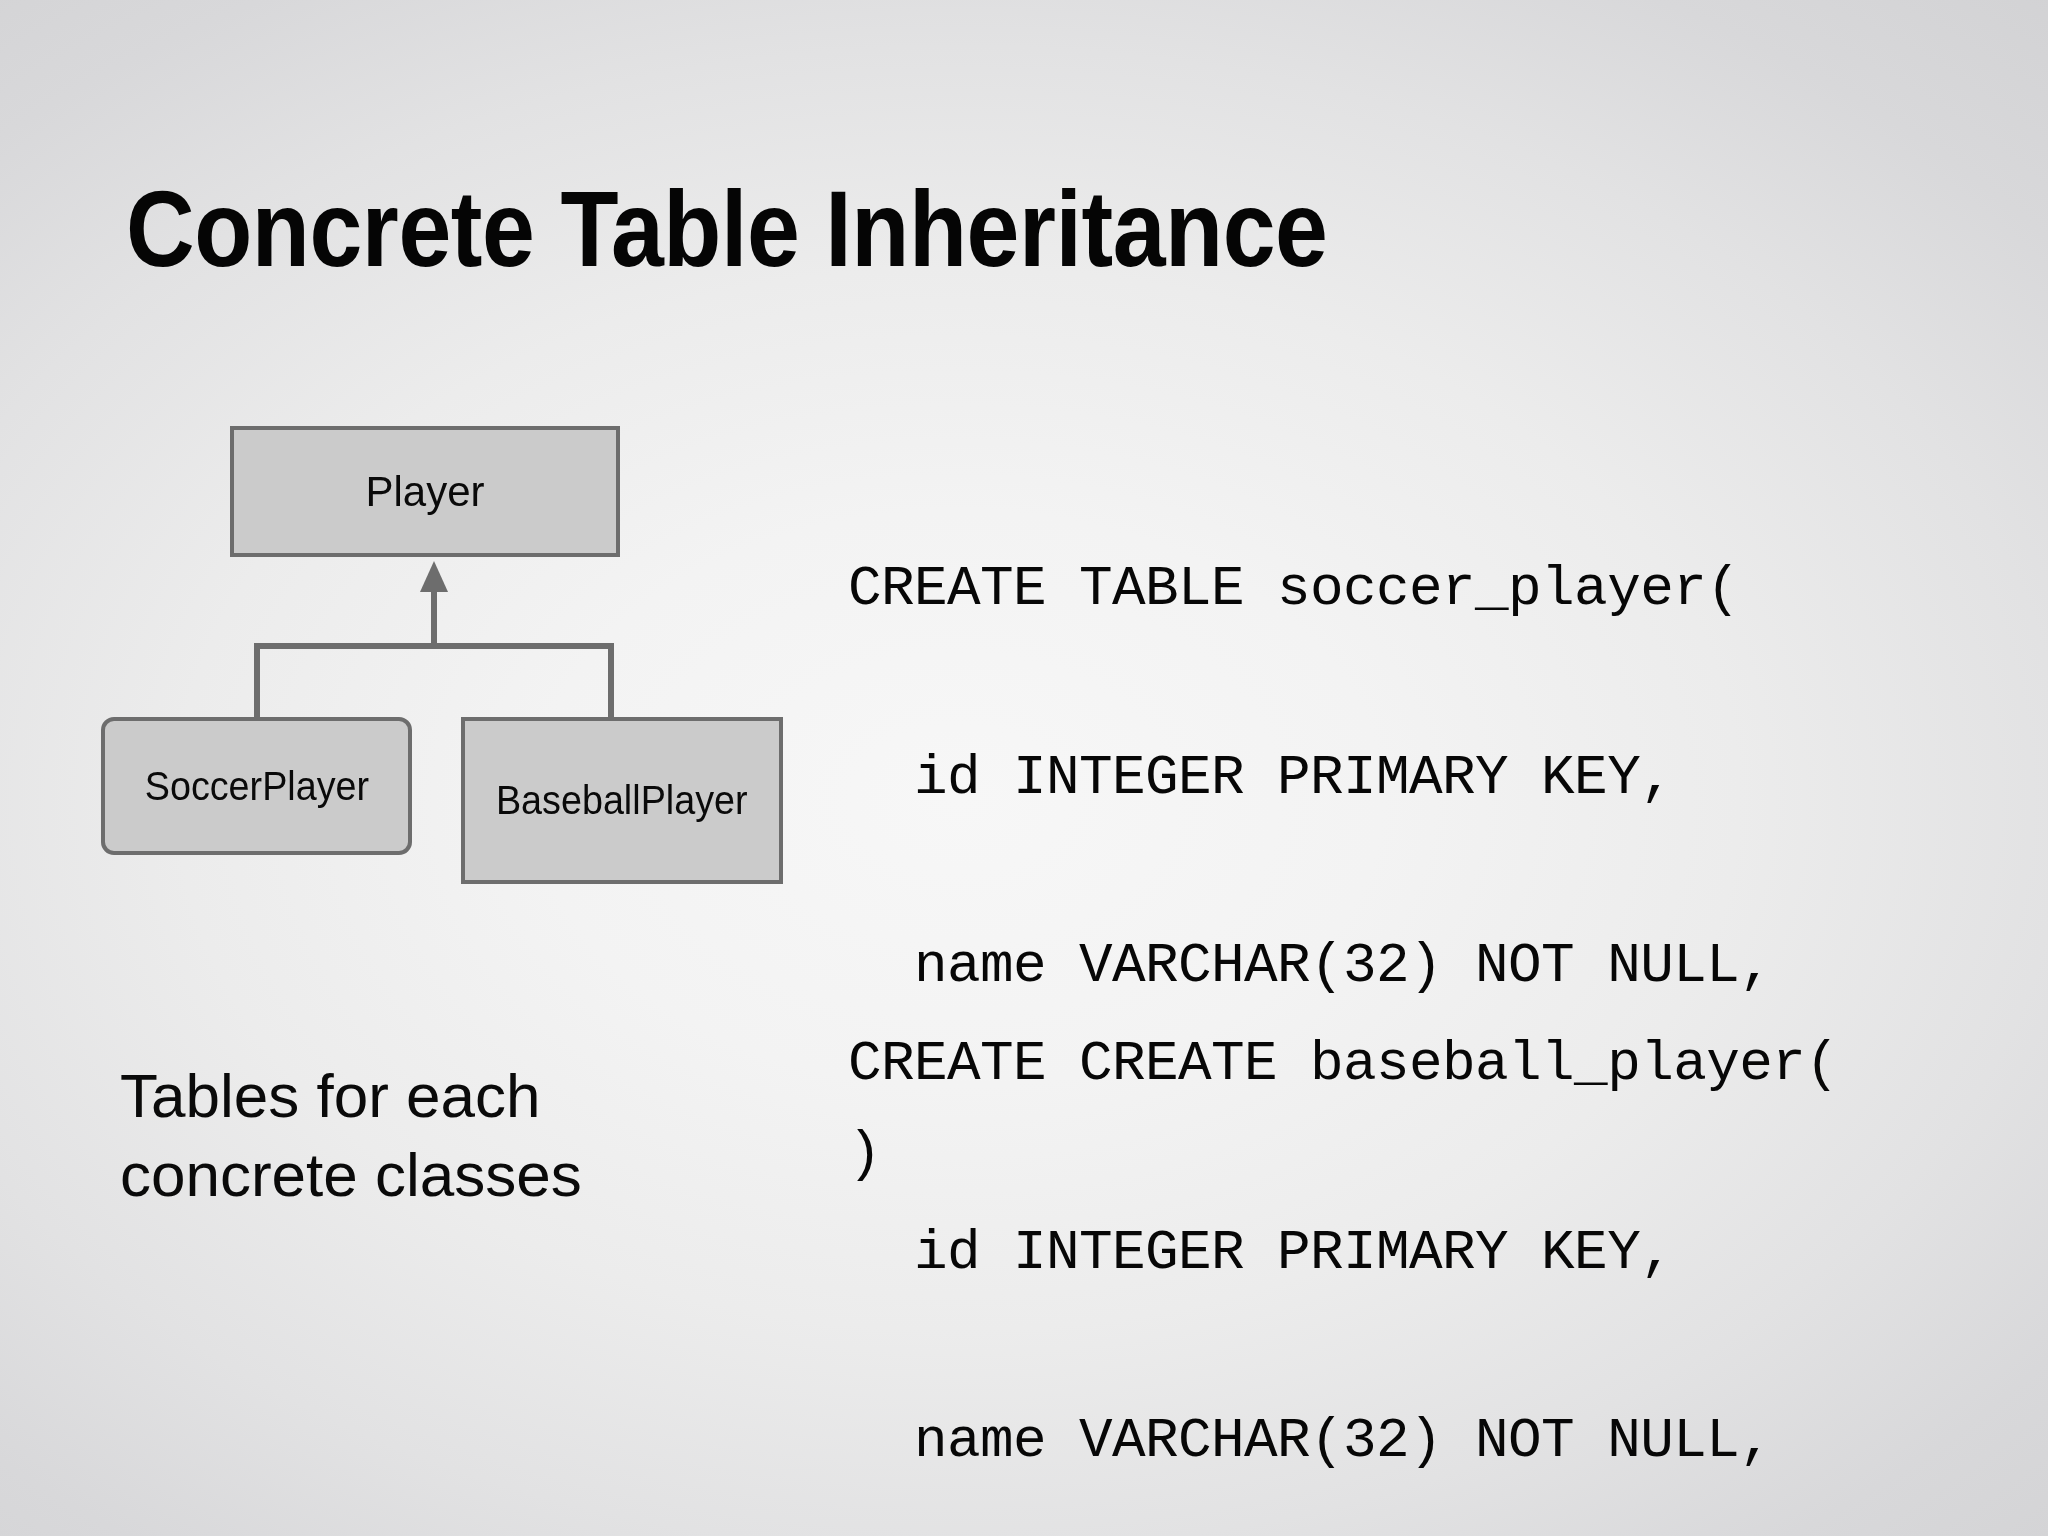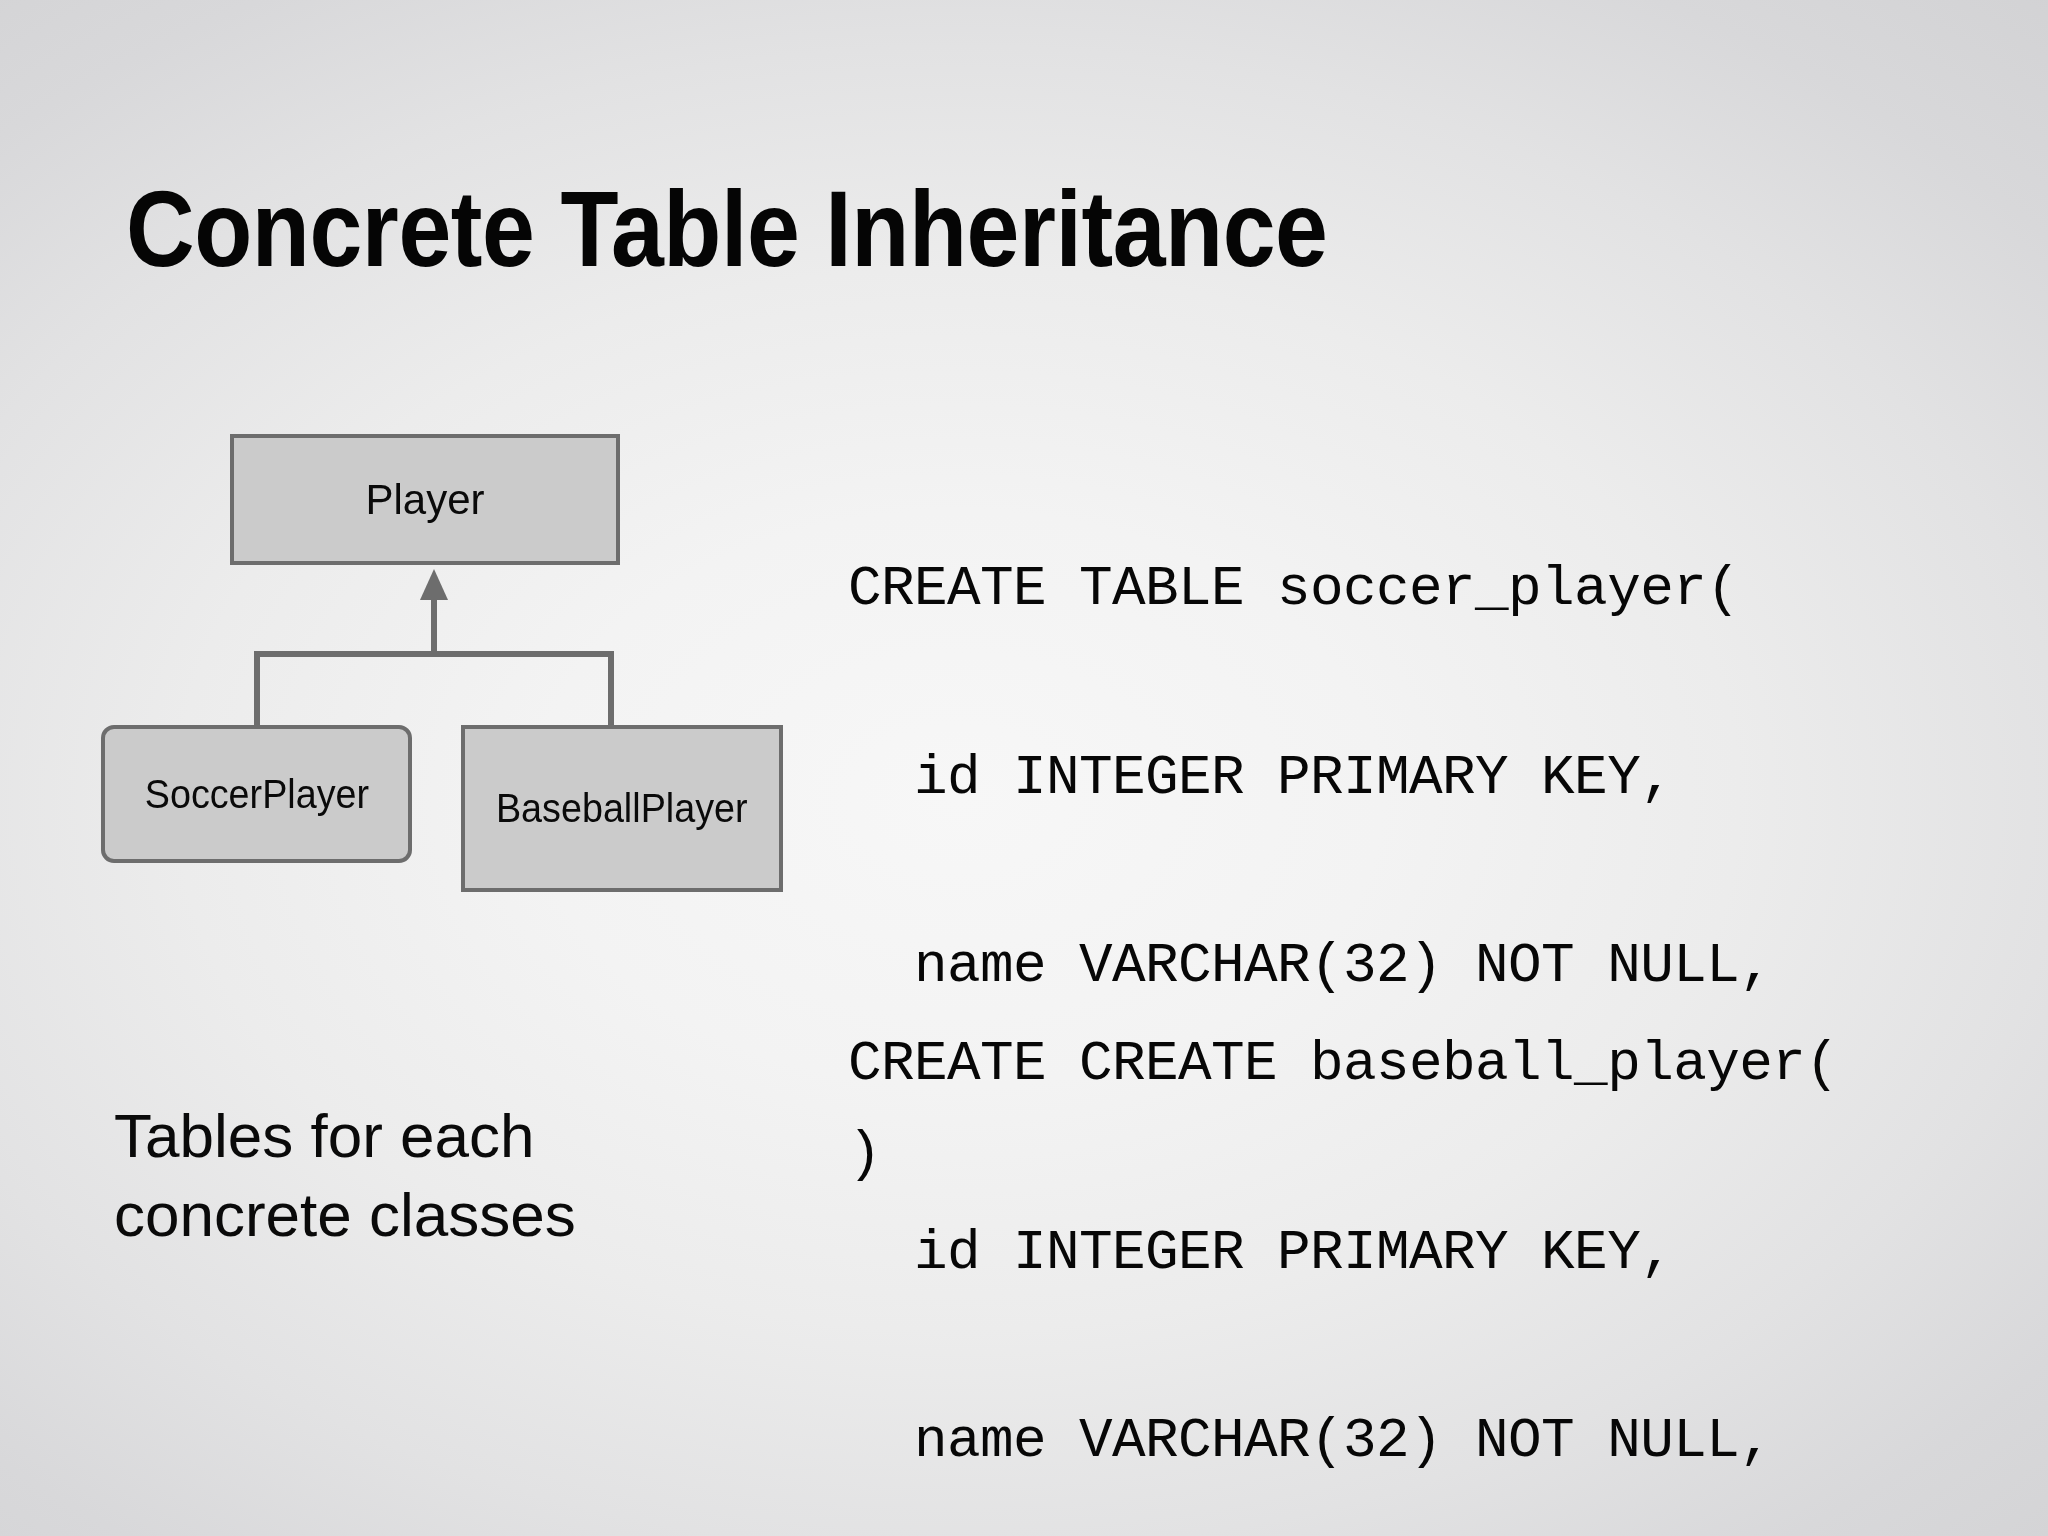--- a/index.html
+++ b/index.html
@@ -39,21 +39,21 @@
     transform: scaleX(0.88);
     transform-origin: left top;
     white-space: nowrap;
     color: #050505;
   }
 
   
   #uml-diagram {
     position: absolute;
     left: 0;
-    top: 8px;
+    top: 0;
     width: 900px;
     height: 900px;
   }
   .uml-box {
     position: absolute;
     box-sizing: border-box;
     background: #cbcbcb;
     border: 4px solid #6d6d6d;
     display: flex;
     align-items: center;
@@ -132,28 +132,27 @@
     width: 0;
     height: 0;
     border-left: 14px solid transparent;
     border-right: 14px solid transparent;
     border-bottom: 31px solid #6d6d6d;
   }
 
   
   #caption {
     position: absolute;
-    left: 114px;
+    left: 120px;
     top: 1057px;
     width: 700px;
     font-family: "Liberation Sans", sans-serif;
     font-size: 62px;
     line-height: 1.27;
     color: #0a0a0a;
-    margin-top: 40px;
   }
   #caption .caption-line { display: block; white-space: nowrap; }
 
   
   .sql-block {
     position: absolute;
     left: 848px;
     font-family: "Liberation Mono", "DejaVu Sans Mono", monospace;
     font-size: 56px;
     line-height: 1.12;

